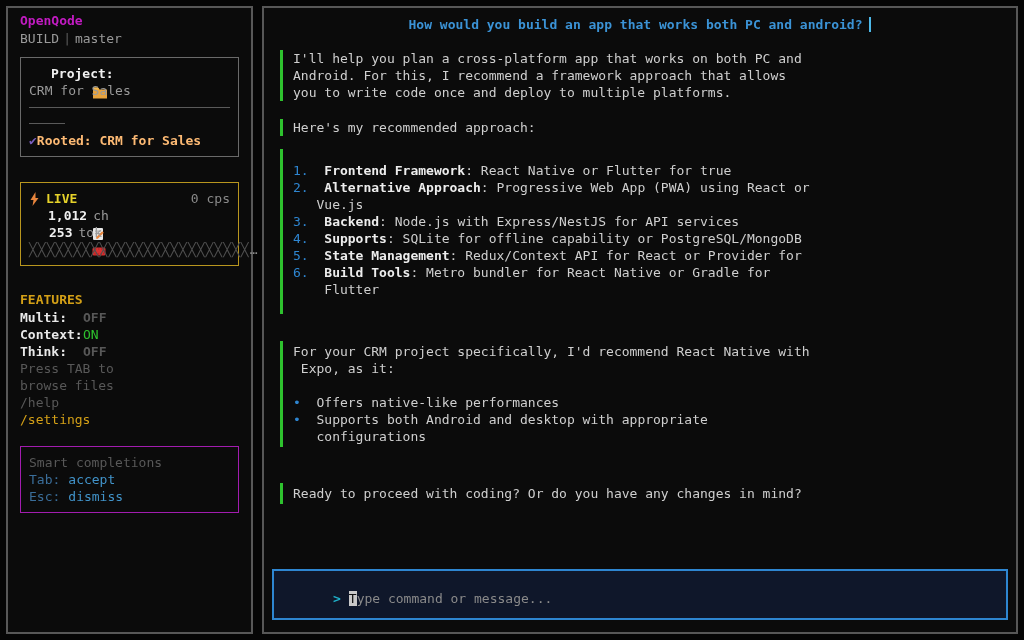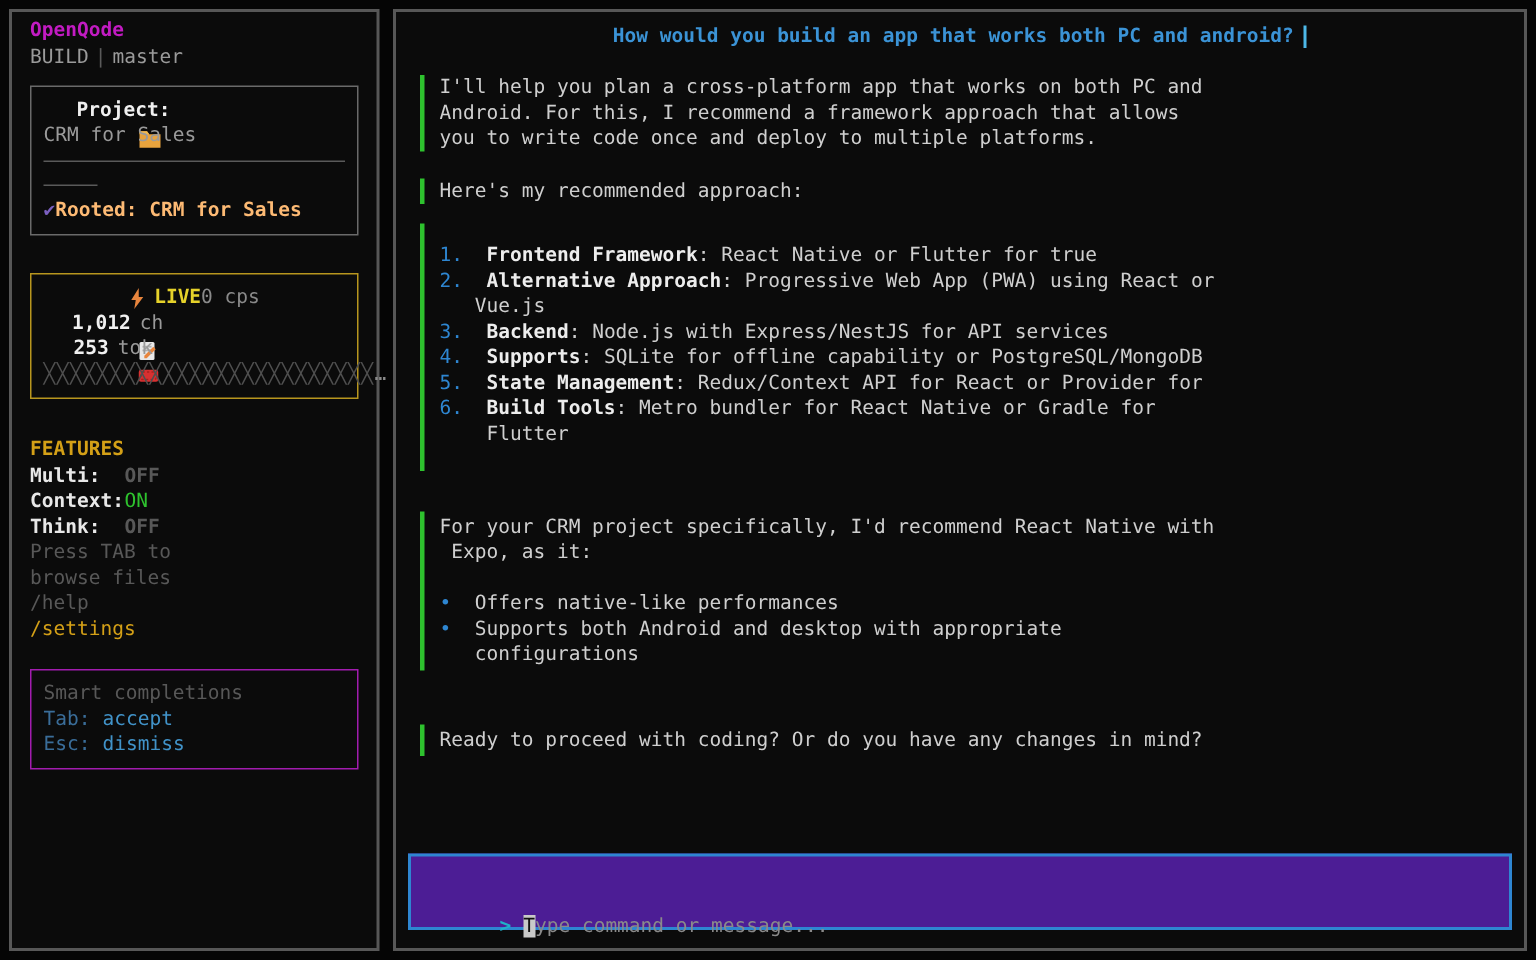--- a/index.html
+++ b/index.html
@@ -21,21 +21,21 @@
   .ic { display:inline-block; width:16px; height:14px; margin-right:6px; flex:0 0 auto; }
   .proj-label { color:#f0f0f0; font-weight:bold; }
   .proj-name { color:#9a9a9a; }
   .divider { border-top:1px solid #5a5a5a; margin-top:8px; }
   .divider.short { width:36px; margin-top:15px; }
   .rooted { margin-top:8px; }
   .rooted .chk { color:#7b5fc0; font-weight:bold; }
   .rooted .txt { color:#fdba74; font-weight:bold; }
 
   #live-box { border-color:#b8961e; margin-top:25px; }
-  .live-title-row { display:flex; justify-content:center; align-items:center; height:17px; }
+  .live-title-row { display:flex; justify-content:space-between; align-items:center; height:17px; }
   .live-word { color:#e6d22a; font-weight:bold; }
   .live-cps { color:#8a8a8a; }
   .stat-val { color:#f0f0f0; font-weight:bold; }
   .stat-unit { color:#9a9a9a; margin-left:6px; }
   .activity { color:#4f4f4f; letter-spacing:1px; }
   .activity .ell { color:#8a8a8a; }
 
   #features { margin-top:25px; }
   .feat-title { color:#d4a017; font-weight:bold; height:18px; line-height:18px; }
   .feat-row .lab { display:inline-block; width:63px; color:#e8e8e8; font-weight:bold; }
@@ -60,21 +60,21 @@
   .msg-block { border-left:3px solid #2ec22e; padding-left:10px; margin-left:8px; color:#cfcfcf; }
   .msg-block.b0 { margin-top:17px; }
   .msg-block.b1 { margin-top:18px; }
   .msg-block.b2 { margin-top:13px; padding-top:13px; padding-bottom:16px; }
   .msg-block.b3 { margin-top:27px; padding-top:2px; padding-bottom:2px; }
   .msg-block.b4 { margin-top:36px; padding-top:2px; padding-bottom:2px; }
   .seg-num { color:#2e86d1; }
   .seg-bold { color:#ededed; font-weight:bold; }
 
   #input-box { position:absolute; left:8px; right:8px; bottom:12px; height:51px;
-               border:2px solid #2e86d1; background:#4c1d95; padding:21px 12px; cursor:text; }
+               border:2px solid #2e86d1; background:#0f172a; padding:2px 12px; cursor:text; }
   .prompt { color:#1fb0c9; font-weight:bold; margin-right:8px; }
   .cursor-block { background:#c9c9c9; color:#111; }
   .placeholder { color:#8a8a8a; }
 </style>
 </head>
 <body>
 
 <div id="sidebar" class="panel">
   <div class="app-title">OpenQode</div>
   <div class="app-sub"><span>BUILD</span><span class="sep">|</span><span>master</span></div>

